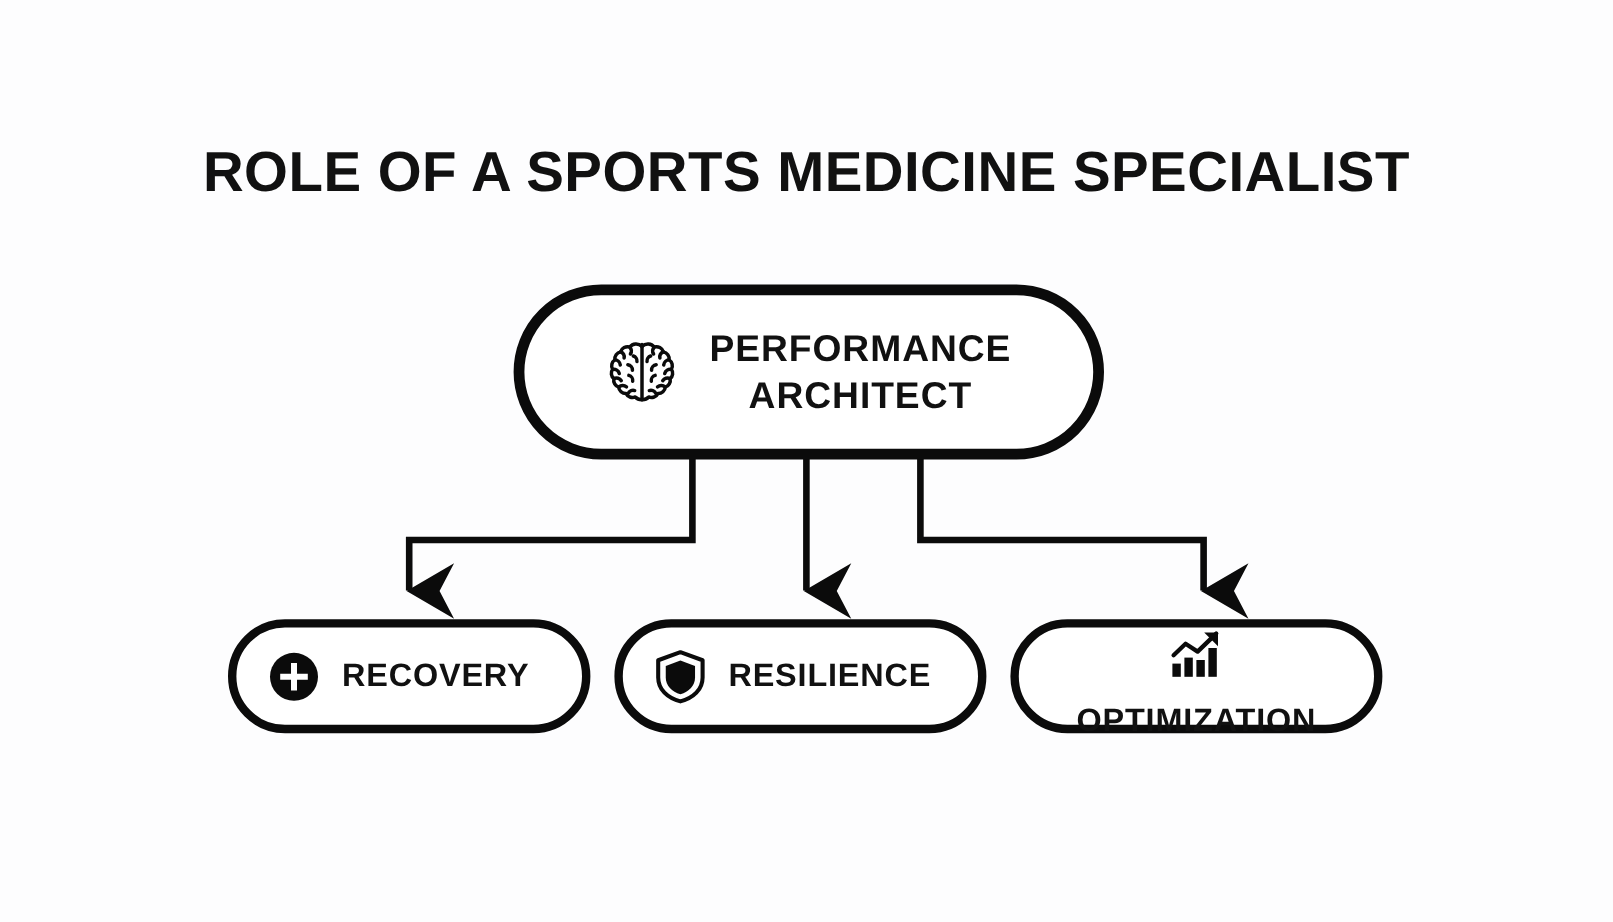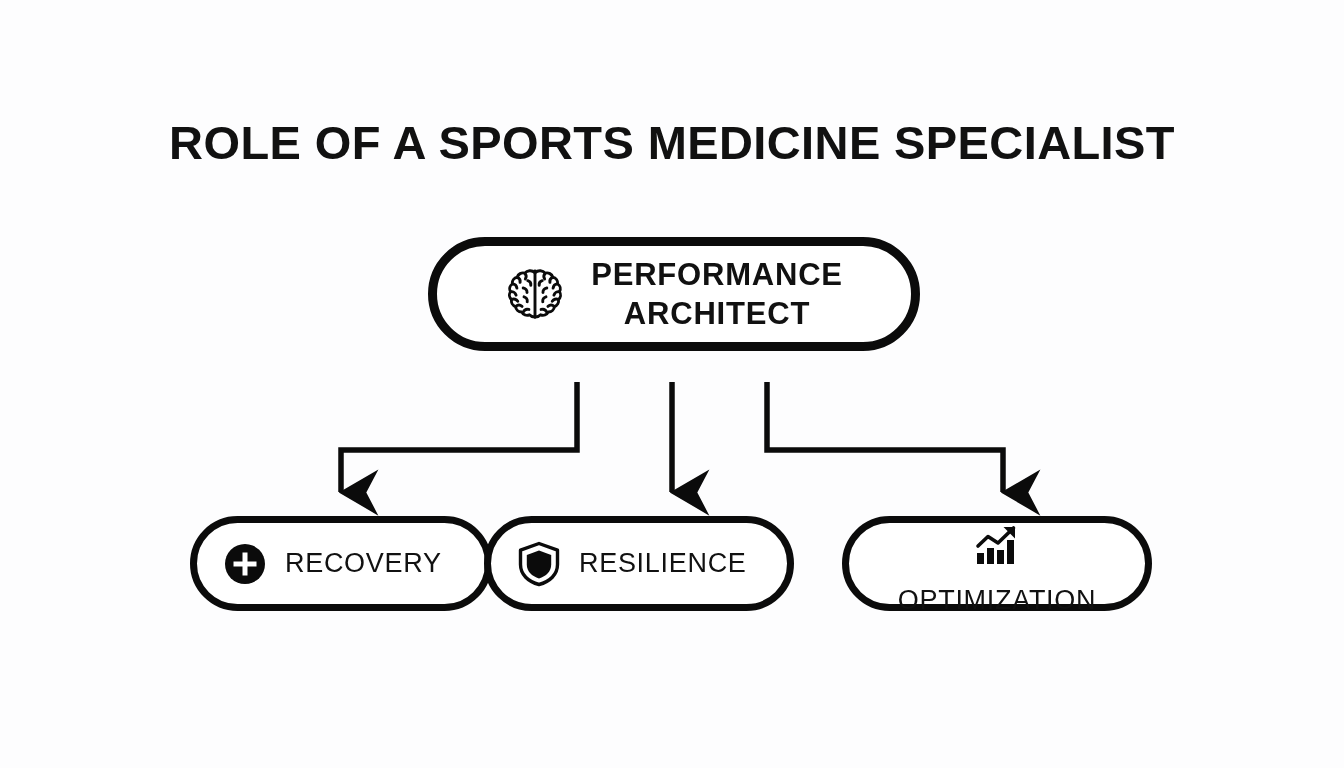--- a/index.html
+++ b/index.html
@@ -56,21 +56,21 @@
     border: 9px solid #0b0b0b;
     display: flex;
     align-items: center;
     justify-content: center;
   }
 
   #root-node {
     left: 428px;
     top: 237px;
     width: 492px;
-    height: 114px;
+    height: 146px;
     border-radius: 73px;
     gap: 26px;
     padding: 0 26px;
   }
 
   #root-label {
     font-weight: bold;
     font-size: 31px;
     line-height: 39px;
     letter-spacing: 0.8px;
@@ -89,29 +89,29 @@
     display: flex;
     align-items: center;
     justify-content: flex-start;
     gap: 18px;
     padding: 0 26px;
     height: 95px;
     top: 516px;
   }
 
   .child-label {
-    font-weight: normal;
+    font-weight: bold;
     font-size: 27px;
     letter-spacing: 0.7px;
     color: #111111;
     white-space: nowrap;
   }
 
   #node-recovery     { left: 190px;  width: 302px; }
-  #node-resilience   { left: 484px;  width: 310px; }
+  #node-resilience   { left: 512px;  width: 310px; }
   #node-optimization { left: 842px;  width: 310px; flex-direction: column; }
 
   .icon {
     flex: 0 0 auto;
     display: block;
     line-height: 0;
   }
 </style>
 </head>
 <body>

